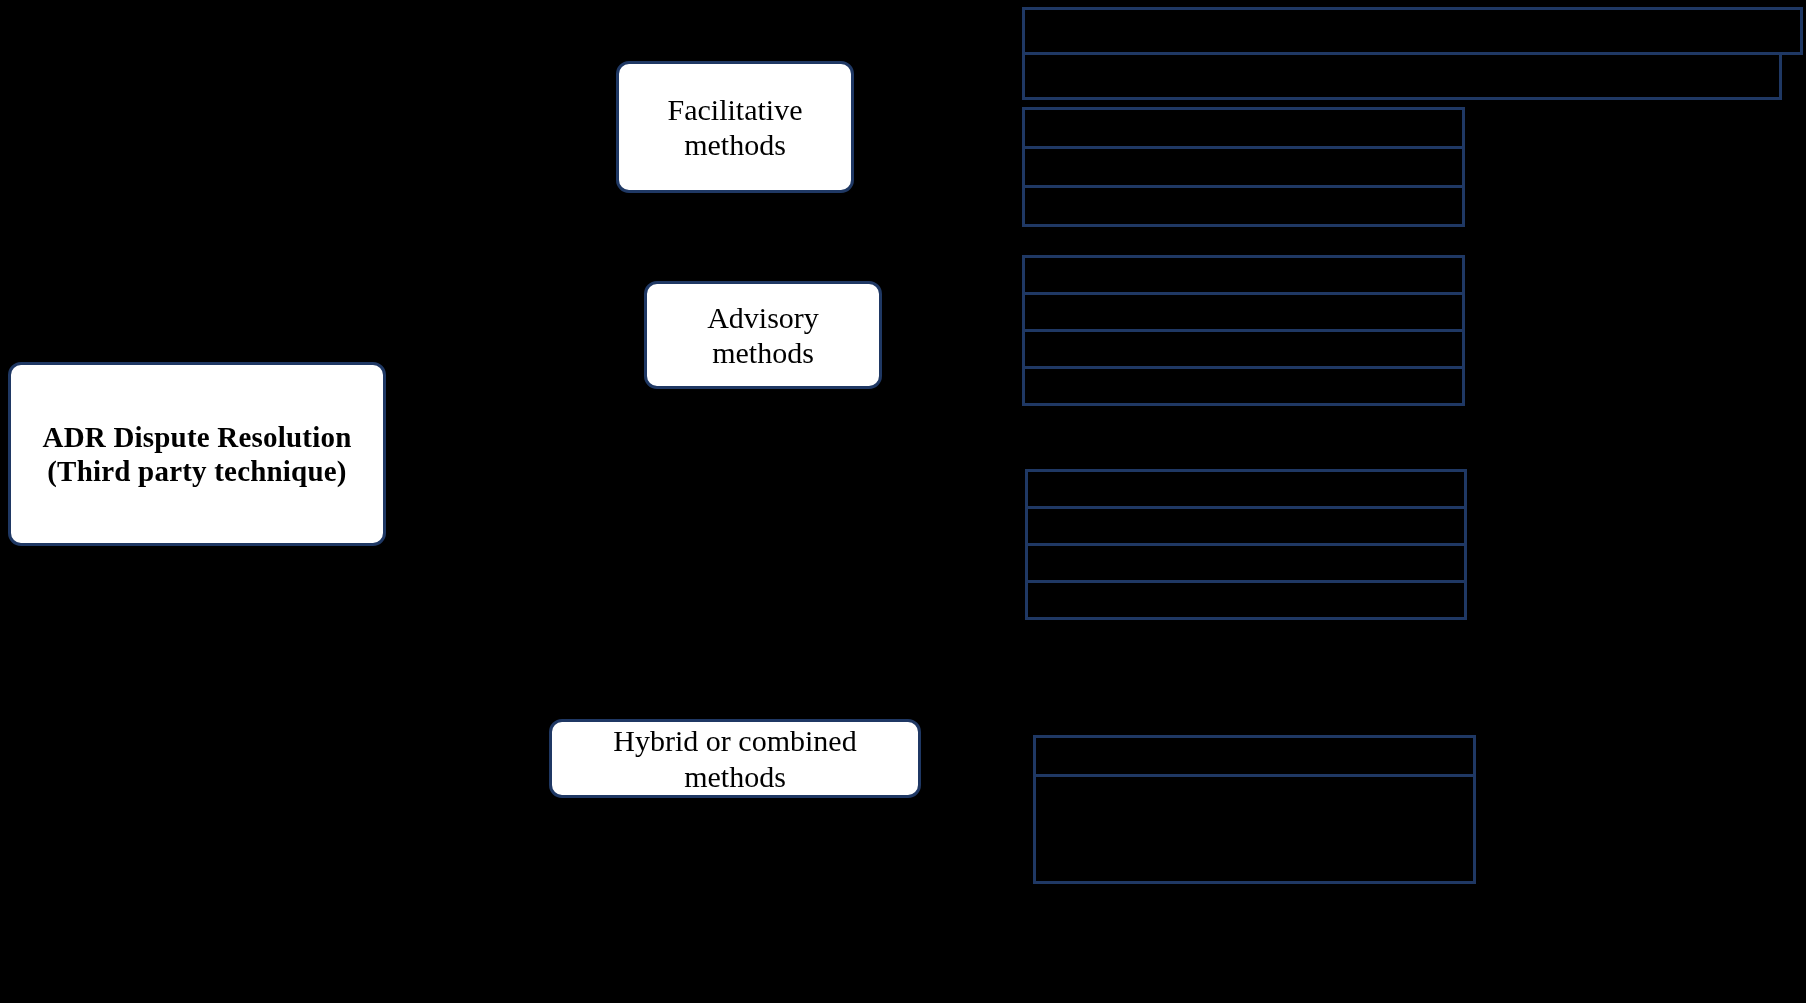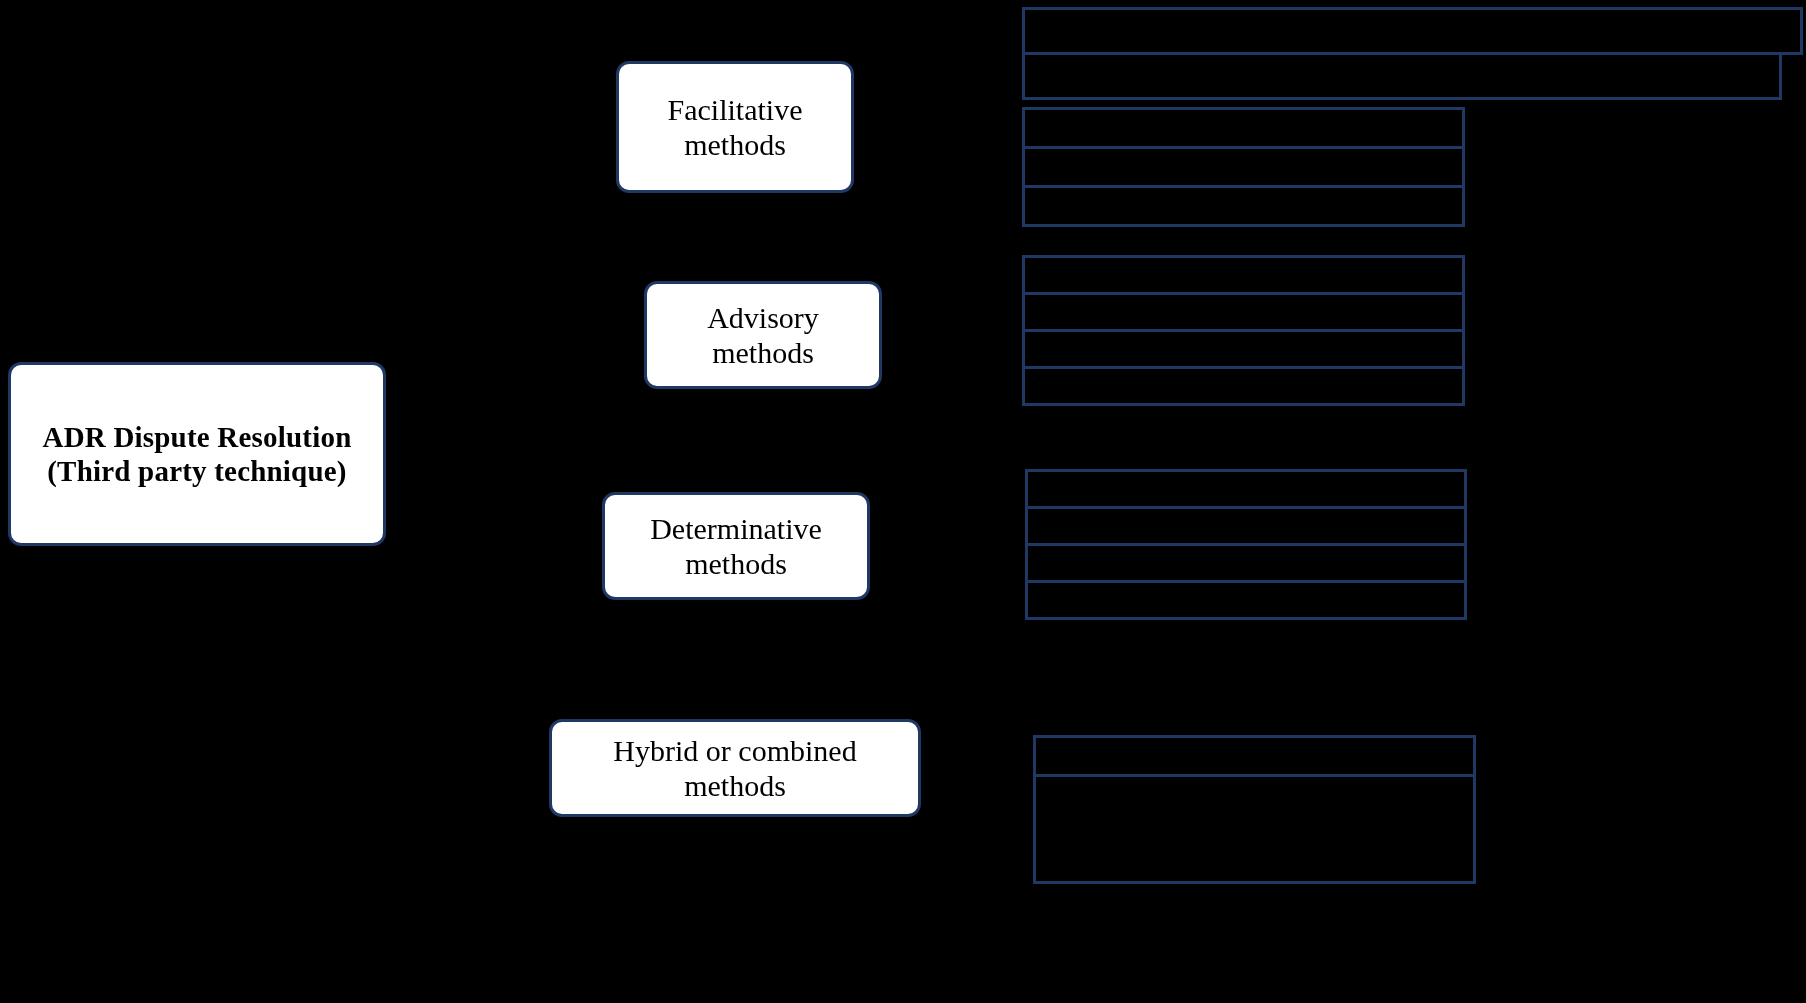--- a/index.html
+++ b/index.html
@@ -70,24 +70,21 @@
   <div class="node root" style="left: 8px; top: 333px; width: 378px; height: 184px; margin-top: 29px;">
     <span>ADR Dispute Resolution (Third party technique)</span>
   </div>
 
   <div class="node category" style="left: 616px; top: 61px; width: 238px; height: 132px;">
     <span>Facilitative methods</span>
   </div>
   <div class="node category" style="left: 616px; top: 281px; width: 238px; height: 108px; margin-left: 28px;">
     <span>Advisory methods</span>
   </div>
-  <div class="node category" style="left: 602px; top: 492px; width: 268px; height: 108px;">
-    <span>Determinative methods</span>
-  </div>
-  <div class="node category" style="left: 549px; top: 719px; width: 372px; height: 98px;">
+  <div class="node category" style="left: 549px; top: 719px; width: 372px; height: 79px;">
     <span>Hybrid or combined methods</span>
   </div>
 
   <div id="leaf-layer">
       <div class="group" style="left: 1022px; top: 7px; width: 781px; height: 93px;">
         <div class="leaf" style="left: 0px; top: 0px; width: 781px; height: 48px;"></div>
         <div class="leaf" style="left: 0px; top: 45px; width: 760px; height: 48px;"></div>
       </div>
       <div class="group" style="left: 1022px; top: 107px; width: 443px; height: 120px;">
         <div class="leaf" style="left: 0px; top: 0px; width: 443px; height: 42px;"></div>

